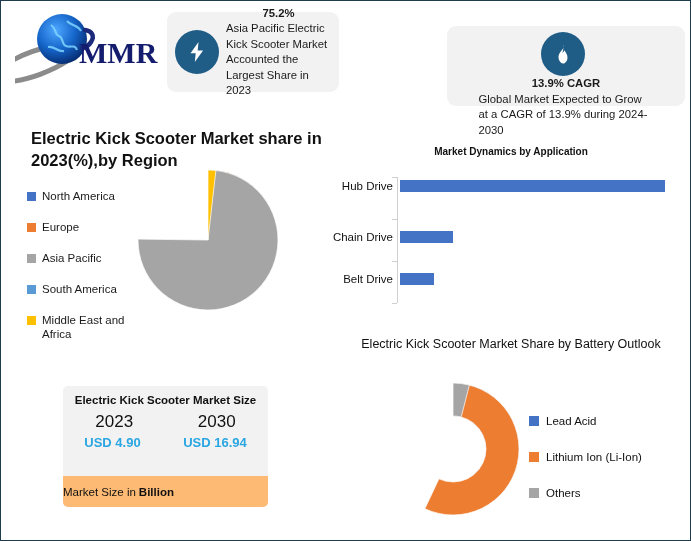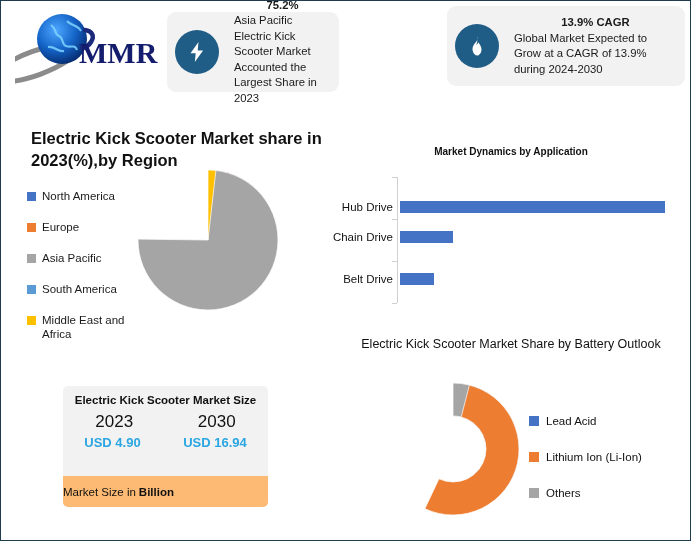--- a/index.html
+++ b/index.html
@@ -8,31 +8,31 @@
     position:relative;width:691px;height:541px;box-sizing:border-box;
     background:#ffffff;border:1.5px solid #1e3c4c;overflow:hidden;
   }
 
   
   .logo{position:absolute;left:14px;top:6px;width:150px;height:78px;}
   .logo svg{display:block;}
 
   .badge{
     position:absolute;background:#f2f2f2;border-radius:9px;
-    display:flex;align-items:center;padding:6px 8px;box-sizing:border-box;gap:8px;
+    display:flex;align-items:center;padding:6px 8px;box-sizing:border-box;
   }
   .badge-icon{
     flex:0 0 auto;width:44px;height:44px;border-radius:50%;
     background:#1f5c86;display:flex;align-items:center;justify-content:center;
     margin-right:7px;
   }
   .badge-text{font-size:11.3px;color:#1a1a1a;line-height:15.5px;}
   .badge-head{font-weight:bold;display:block;text-align:center;}
   #badge1{left:166px;top:11px;width:172px;height:80px;}
-  #badge2{left:446px;top:5px;width:238px;height:80px;}
+  #badge2{left:446px;top:25px;width:238px;height:80px;flex-direction:column;}
   #badge1 .badge-text{width:118px;}
   #badge2 .badge-text{width:175px;}
 
   
   .main-title{
     position:absolute;left:340px;top:108px;width:340px;text-align:center;
     font-size:20.5px;font-weight:bold;color:#2f9fd4;letter-spacing:.2px;
   }
 
   
@@ -172,21 +172,21 @@
   </div>
 
   <div class="bar-title">Market Dynamics by Application</div>
   <div class="bar-chart">
     <div class="bar-axis"></div>
     <div class="tick" style="top:4px"></div>
     <div class="tick" style="top:46px"></div>
     <div class="tick" style="top:88px"></div>
     <div class="tick" style="top:130px"></div>
 
-    <div class="bar-row" style="top:28px">
+    <div class="bar-row" style="top:7px">
       <span class="bar-lbl">Hub Drive</span>
       <span class="bar-track">
         <span class="bar-fill" id="bar0" style="width: 264.762px;"></span>
       </span>
     </div>
     <div class="bar-row" style="top:58px">
       <span class="bar-lbl">Chain Drive</span>
       <span class="bar-track">
         <span class="bar-fill" id="bar1" style="width: 52.9524px;"></span>
       </span>

